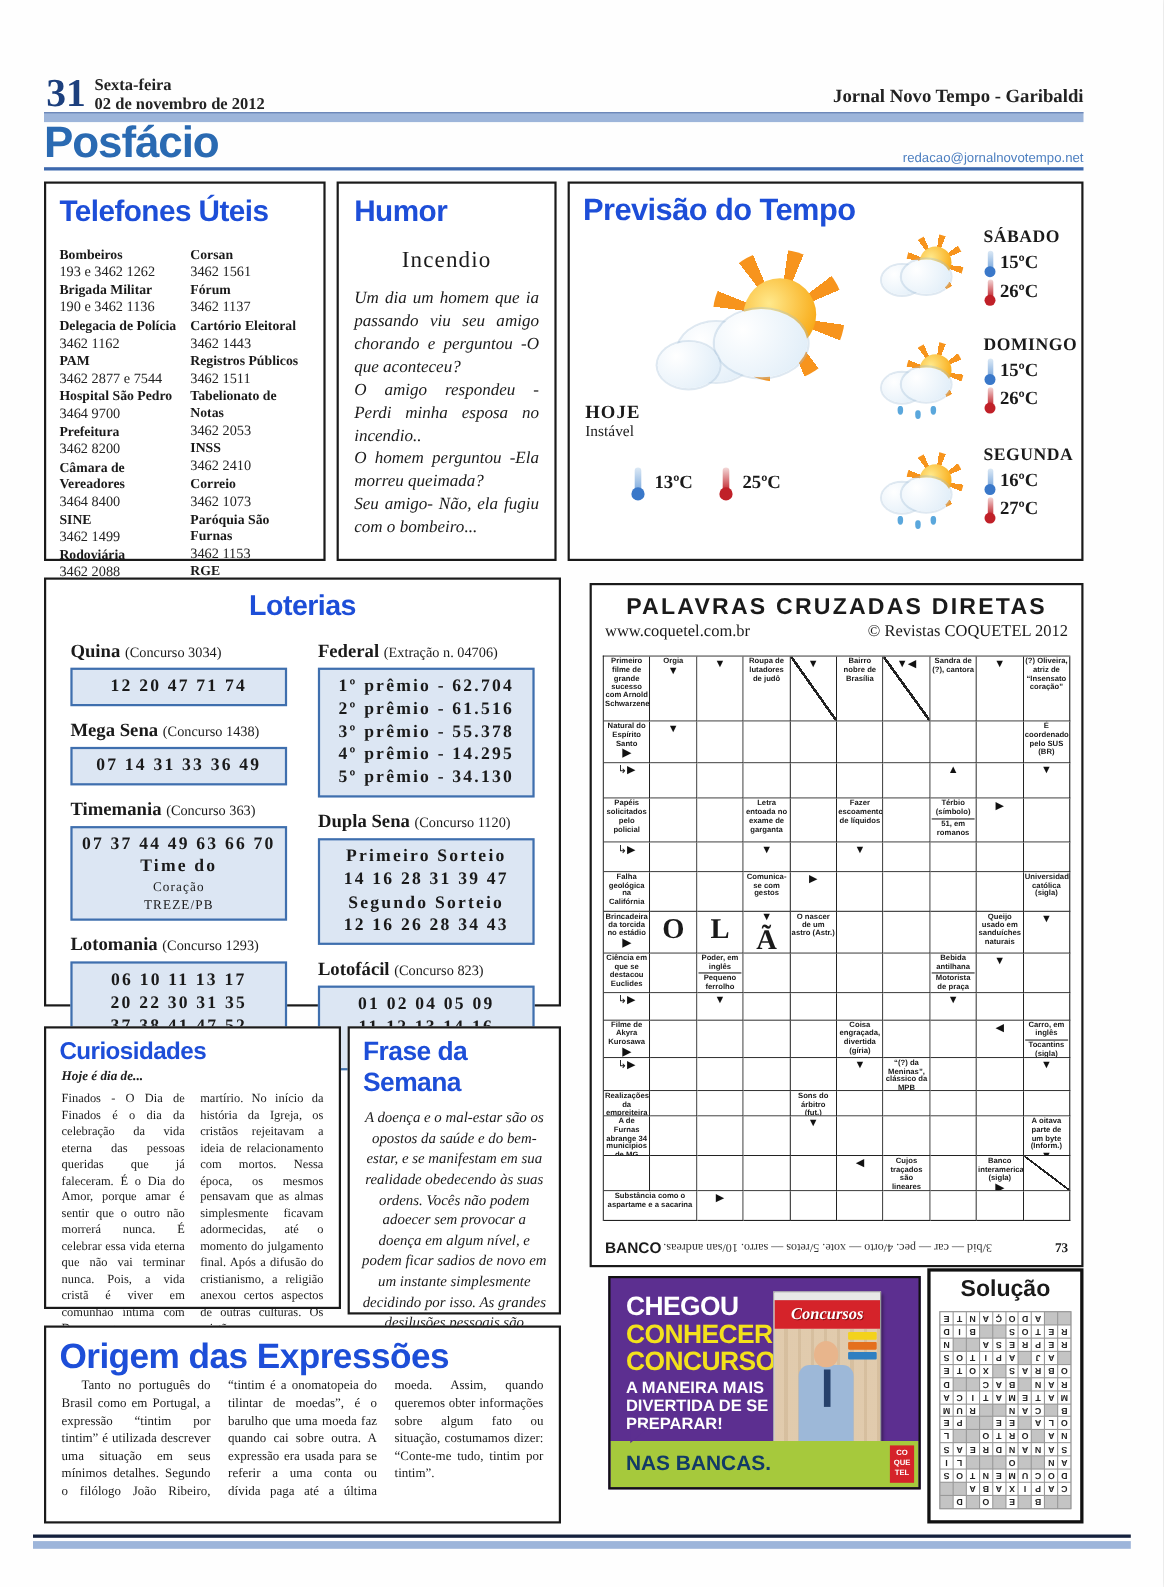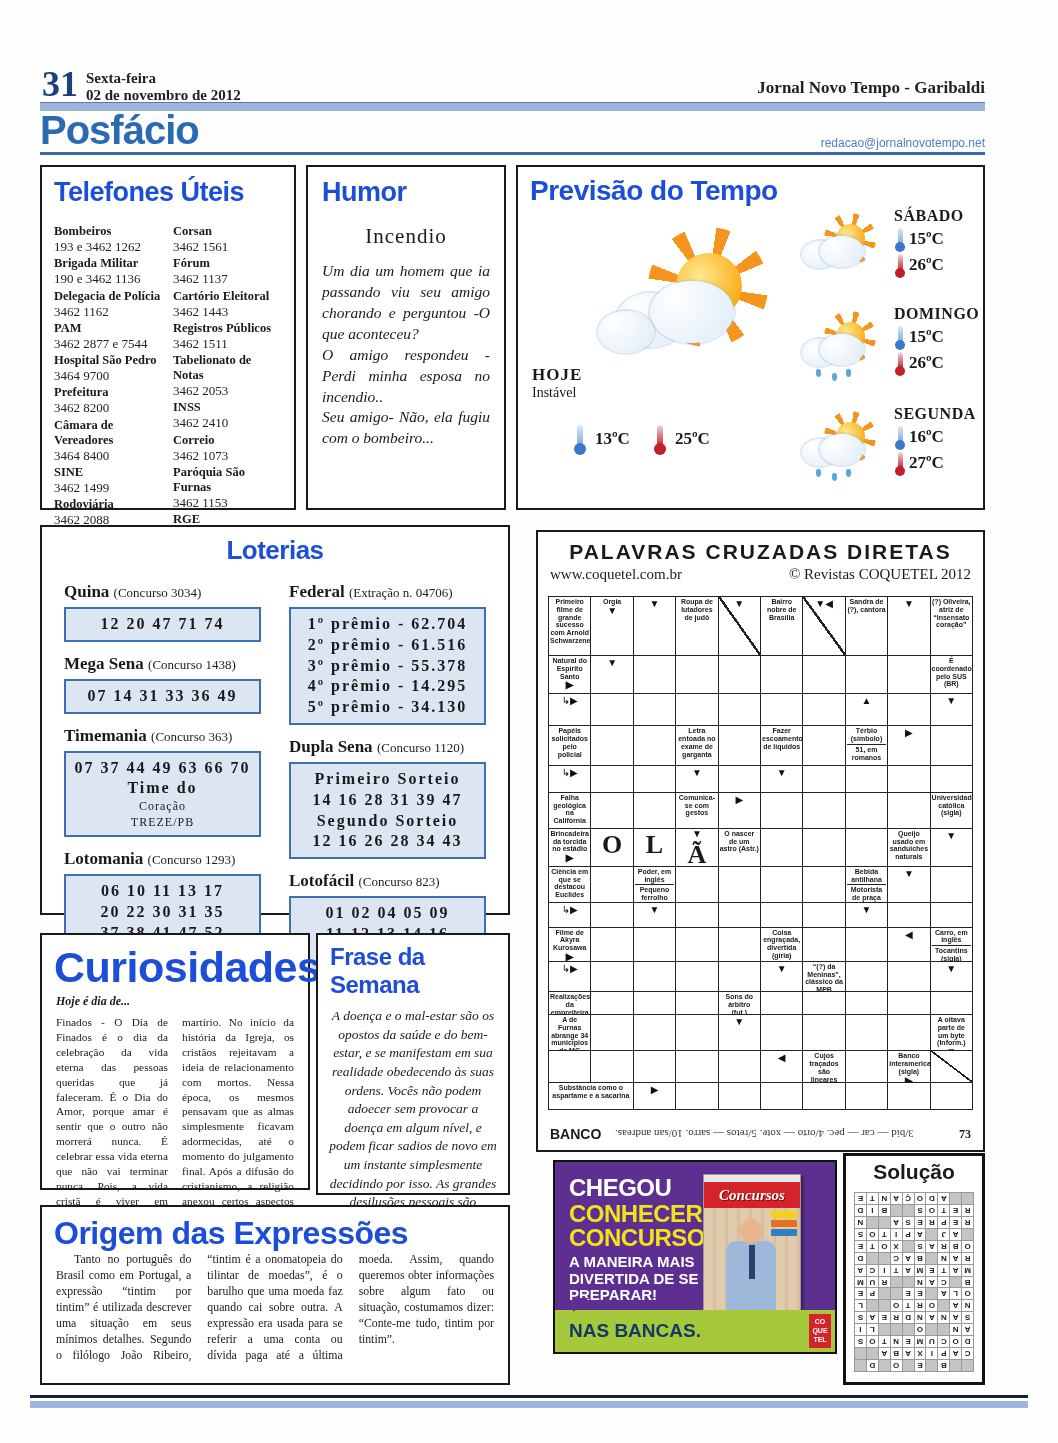--- a/index.html
+++ b/index.html
@@ -68,26 +68,26 @@
   .cw-grid{position:absolute;left:10px;right:10px;top:64px;bottom:40px;display:grid;
      grid-template-columns:repeat(10,1fr);border-left:1.5px solid #222;border-top:1.5px solid #222;}
   .cw-cell{border-right:1.5px solid #222;border-bottom:1.5px solid #222;position:relative;overflow:hidden;background:#fff;}
   .cw-clue{font-family:"Liberation Sans",sans-serif;font-weight:bold;font-size:7px;line-height:1.12;
      text-align:center;padding:1px;display:flex;flex-direction:column;justify-content:flex-start;height:100%;box-sizing:border-box;}
   .cw-clue .part+.part{border-top:1px solid #222;margin-top:1px;padding-top:1px;}
   .cw-arrow{font-size:10px;line-height:1;text-align:center;color:#111;}
   .cw-letter{font-family:"Liberation Serif",serif;font-weight:bold;font-size:26px;text-align:center;line-height:1.2;}
   .diag{background-image:linear-gradient(to top right,rgba(0,0,0,0) 48.5%,#222 48.5%,#222 52%,rgba(0,0,0,0) 52%);}
   .cw-banco{position:absolute;left:12px;right:12px;bottom:8px;display:flex;align-items:center;}
-  .cw-banco-label{font-family:"Liberation Sans",sans-serif;font-weight:bold;font-size:14px;margin-right:14px;}
+  .cw-banco-label{font-family:"Liberation Sans",sans-serif;font-weight:bold;font-size:14px;margin-right:2px;}
   .cw-banco-hints{font-size:11px;transform:rotate(180deg);display:inline-block;color:#333;}
   .cw-pagenum{margin-left:auto;font-weight:bold;font-size:12px;}
 
   
-  .cur-title{font-size:43px;margin:8px 12px 0 12px;}
+  .cur-title{font-size:22px;margin:8px 12px 0 12px;}
   .cur-sub{font-style:italic;font-weight:bold;font-size:12px;margin:2px 12px 6px 14px;}
   .cur-body{column-count:2;column-gap:14px;font-size:11.3px;line-height:1.32;text-align:justify;padding:0 14px;}
   .frase-title{font-size:24px;margin:8px 12px 2px 12px;}
   .frase-body{font-style:italic;font-size:13.5px;line-height:1.38;text-align:center;padding:6px 10px 0 10px;}
   .frase-author{font-style:italic;font-weight:bold;font-size:14.5px;text-align:center;margin-top:14px;}
   .orig-title{font-size:32px;margin:8px 12px 0 12px;}
   .orig-sub{font-weight:bold;font-size:14px;margin:4px 12px 8px 12px;}
   .orig-body{column-count:3;column-gap:16px;font-size:11.8px;line-height:1.35;text-align:justify;padding:0 14px;}
   .indent{text-indent:18px;}
 
@@ -189,20 +189,21 @@
         </div>
     </div>
   </div>
 
   <div class="box" style="left:306px;top:165px;width:200px;height:345px;">
     <div class="boxtitle humor-title">Humor</div>
     <div class="humor-sub">Incendio</div>
     <div class="humor-body" id="humor-body">
         <p>Um dia um homem que ia passando viu seu amigo chorando e perguntou -O que aconteceu?</p>
         <p>O amigo respondeu - Perdi minha esposa no incendio..</p>
+        <p>O homem perguntou -Ela morreu queimada?</p>
         <p>Seu amigo- Não, ela fugiu com o bombeiro...</p>
       </div>
   </div>
 
   <div class="box" style="left:516px;top:165px;width:469px;height:345px;">
     <div class="boxtitle prev-title">Previsão do Tempo</div>
 
     <div class="abs" style="left:80px;top:60px;width:170px;height:150px;">
       <div class="sunburst" style="left:50px;top:0px;width:120px;height:120px;"></div>
       <div class="suncore" style="left:78px;top:26px;width:66px;height:66px;"></div>

